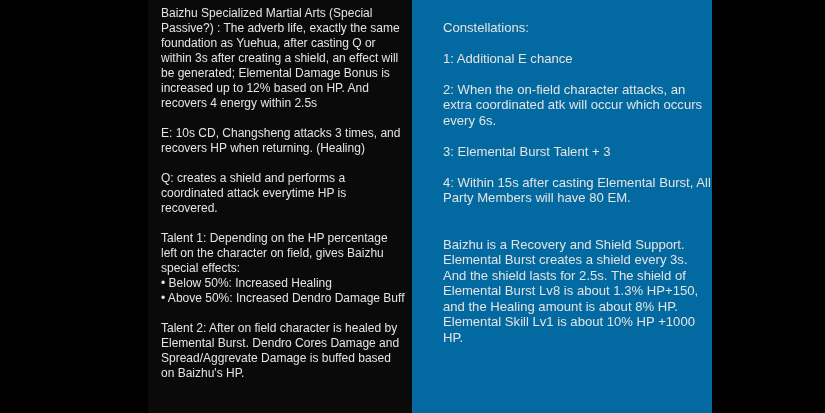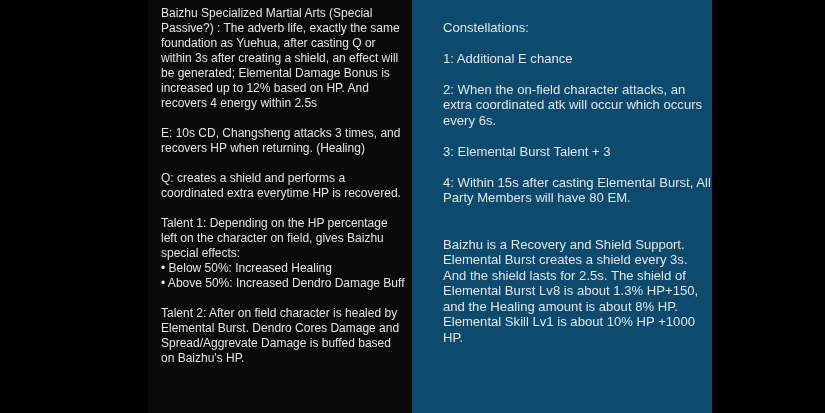--- a/index.html
+++ b/index.html
@@ -12,42 +12,42 @@
   .panel {
     position: absolute; top: 0; height: 413px;
     color: #e4e4e4;
   }
   .panel-left {
     left: 148px; width: 264px;
     background: #0a0a0a;
   }
   .panel-right {
     left: 412px; width: 300px;
-    background: #0c4a6e;
+    background: #0369a1;
   }
   .left-text {
     position: absolute; left: 13px; top: 6px; width: 245px;
     font-size: 12px; line-height: 15px;
   }
   .right-text {
     position: absolute; left: 31px; top: 4px; width: 270px;
     font-size: 13.1px; line-height: 15.5px;
   }
   .para { margin: 0 0 15px 0; white-space: pre-line; }
   .right-text .para { margin: 0 0 15.5px 0; }
   .line { display: block; white-space: pre-line; }
 </style>
 </head>
 <body>
 
 <div class="panel panel-left">
   <div class="left-text">
     <p class="para">Baizhu Specialized Martial Arts (Special Passive?) : The adverb life, exactly the same foundation as Yuehua, after casting Q or within 3s after creating a shield, an effect will be generated; Elemental Damage Bonus is increased up to 12% based on HP. And recovers 4 energy within 2.5s</p>
     <p class="para">E: 10s CD, Changsheng attacks 3 times, and recovers HP when returning. (Healing)</p>
-    <p class="para">Q: creates a shield and performs a coordinated extra everytime HP is recovered.</p>
+    <p class="para">Q: creates a shield and performs a coordinated attack everytime HP is recovered.</p>
     <p class="para">Talent 1: Depending on the HP percentage left on the character on field, gives Baizhu special effects:
 • Below 50%: Increased Healing
 • Above 50%: Increased Dendro Damage Buff</p>
     <p class="para">Talent 2: After on field character is healed by Elemental Burst. Dendro Cores Damage and Spread/Aggrevate Damage is buffed based on Baizhu's HP.</p>
   </div>
 </div>
 
 <div class="panel panel-right">
   <div class="right-text">
     <div class="para">

